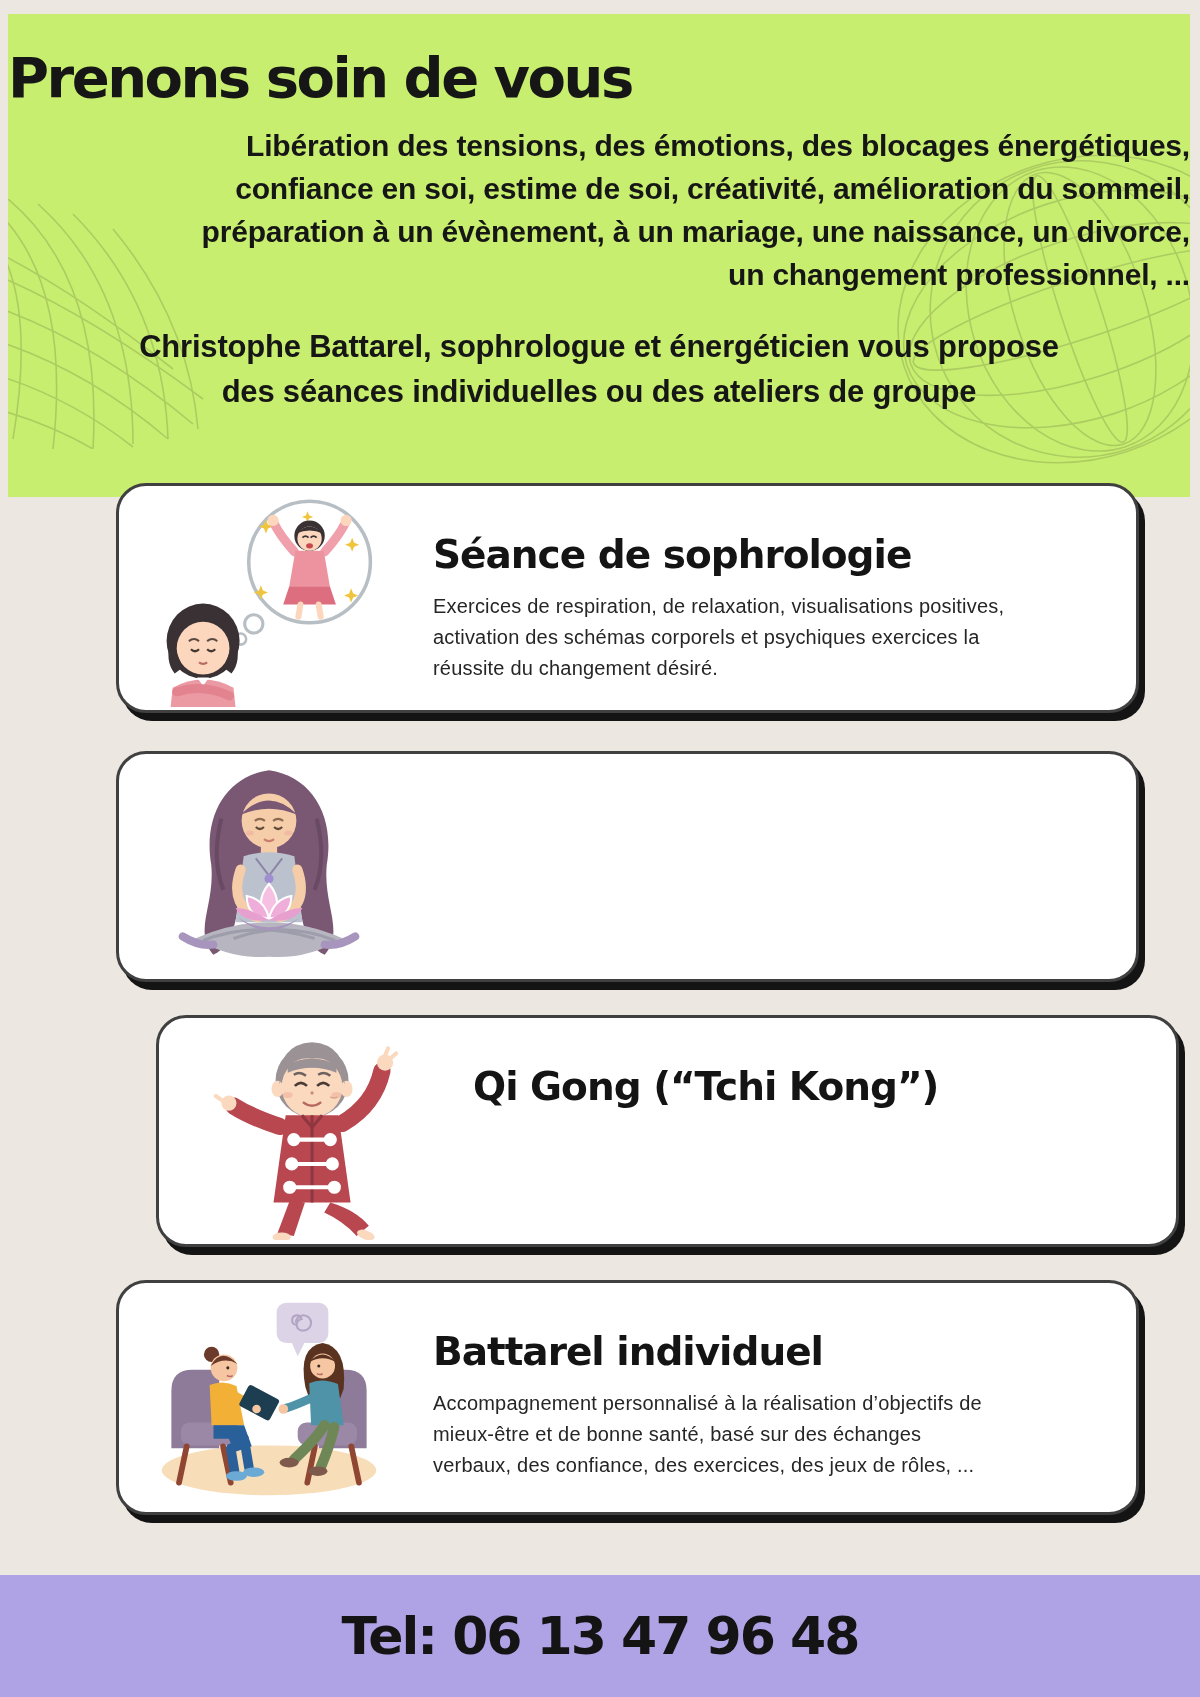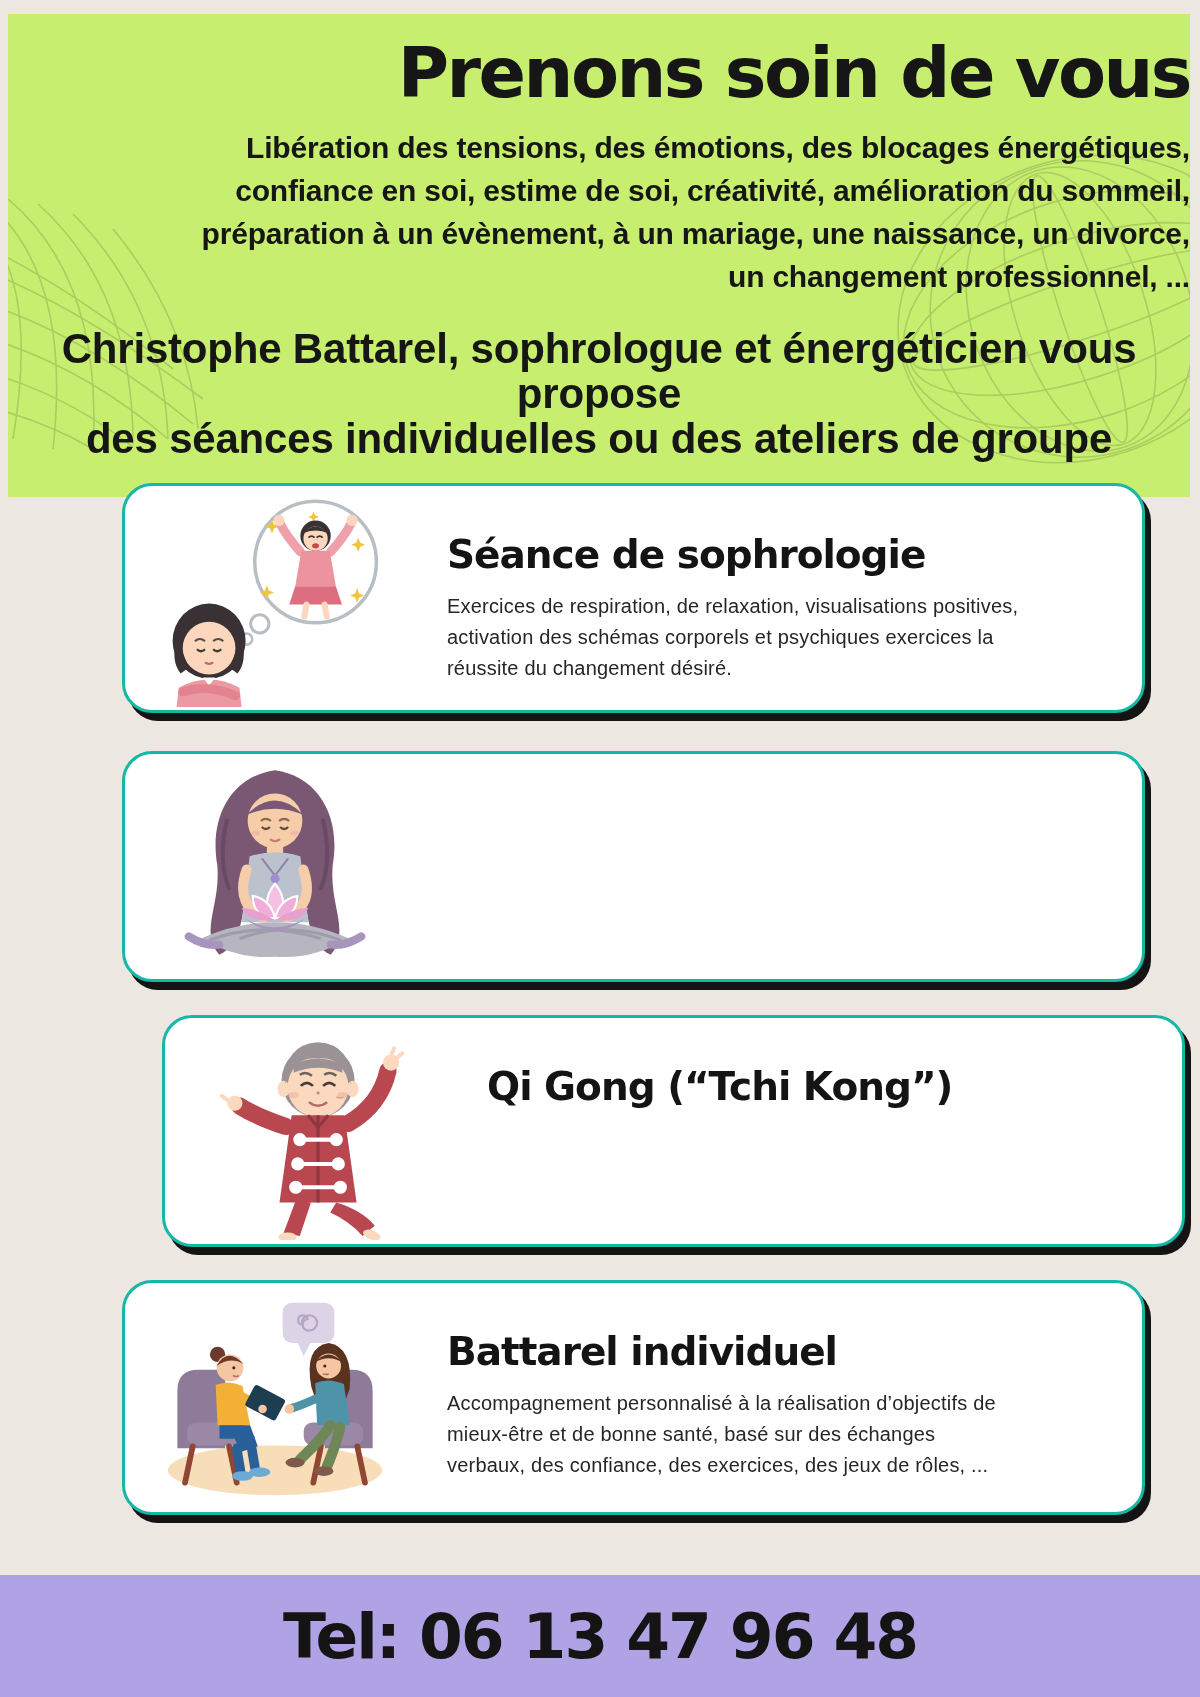--- a/index.html
+++ b/index.html
@@ -10,40 +10,40 @@
     color:#161616;
     font-family:"Liberation Sans", sans-serif;
   }
   
   .banner {
     position:absolute; left:8px; top:14px; width:1182px; height:483px;
     background:var(--banner-green,#c7ee6e); overflow:hidden;
   }
   .banner h1 {
     font-family:"DejaVu Sans", sans-serif; font-weight:bold;
-    font-size:70px; letter-spacing:-2.5px; line-height:1;
-    text-align:right; margin-top:24px; position:relative; z-index:2;
+    font-size:56px; letter-spacing:-2.5px; line-height:1;
+    text-align:left; margin-top:36px; position:relative; z-index:2;
   }
   .banner .subtitle {
     font-weight:bold; font-size:30px; line-height:43px; letter-spacing:-0.2px;
     text-align:right; margin-top:18px; white-space:pre-line; position:relative; z-index:2;
   }
   .banner .proposer {
-    font-weight:bold; font-size:42px; line-height:45px; letter-spacing:-0.2px;
+    font-weight:bold; font-size:31px; line-height:45px; letter-spacing:-0.2px;
     text-align:center; margin-top:28px; white-space:pre-line; position:relative; z-index:2;
   }
   .mesh { position:absolute; pointer-events:none; z-index:1; }
   .mesh.left  { left:-55px; top:185px; width:330px; height:250px; }
   .mesh.right { right:-70px; top:130px; width:380px; height:330px; }
   
   .card {
-    position:absolute; left:122px; width:1023px; background:#ffffff;
-    border:3px solid #14b8a6; border-radius:30px;
+    position:absolute; left:116px; width:1023px; background:#ffffff;
+    border:3px solid #404040; border-radius:30px;
     box-shadow:6px 8px 0 #141414;
-    display:flex; overflow:hidden;gap:8px;
+    display:flex; overflow:hidden;
   }
   .card.c1 { top:483px;  height:230px; }
   .card.c2 { top:751px;  height:231px; }
   .card.c3 { top:1015px; height:232px;margin-left:40px; }
   .card.c4 { top:1280px; height:235px; }
   .card .illus {
     width:300px; flex:0 0 300px; display:flex; align-items:center; justify-content:center;
   }
   .card .content { flex:1; padding:46px 28px 0 14px; }
   .card h2 {
@@ -55,21 +55,21 @@
     color:#262626; white-space:pre-line;
   }
   
   .footer {
     position:absolute; left:0; top:1575px; width:1200px; height:122px;
     background:var(--footer-purple,#b0a3e5);
     display:flex; align-items:center; justify-content:center;
   }
   .footer .phone {
     font-family:"DejaVu Sans", sans-serif; font-weight:bold;
-    font-size:63px; letter-spacing:-2px; color:#141414;
+    font-size:52px; letter-spacing:-2px; color:#141414;
   }
 </style>
 </head>
 <body>
 
 <header class="banner">
   <svg class="mesh left" viewBox="0 0 330 250" fill="none">
     <g stroke="#6f7f46" stroke-width="1.6" opacity="0.30">
       <path d="M10,10 Q90,60 60,240"></path>
         <path d="M30,0 Q120,70 100,250"></path>

